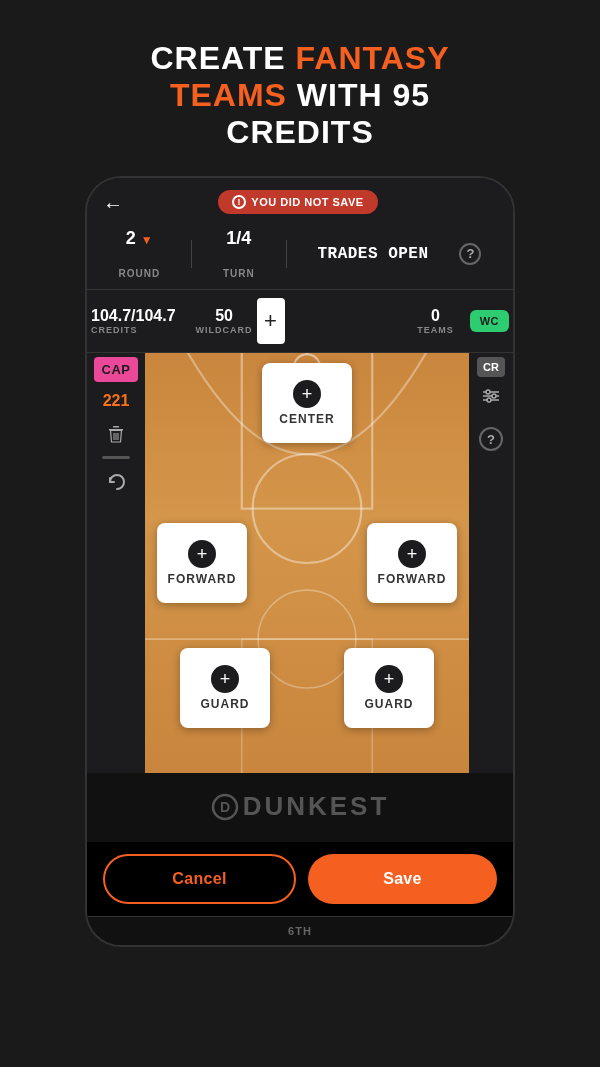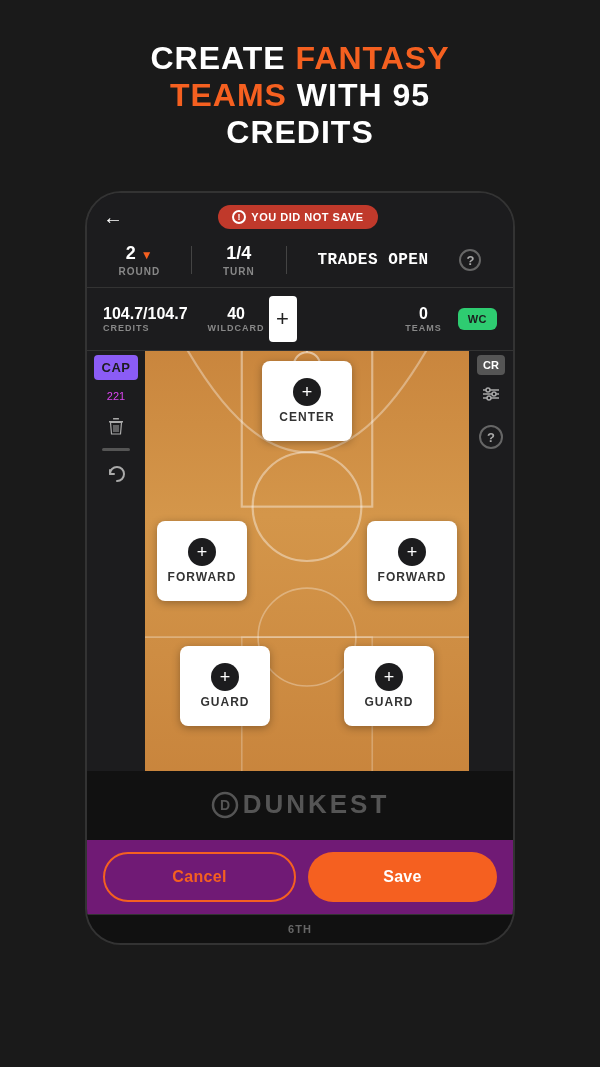--- a/index.html
+++ b/index.html
@@ -10,21 +10,21 @@
       display: flex;
       flex-direction: column;
       align-items: center;
       font-family: 'Arial Black', Arial, sans-serif;
       overflow: hidden;
     }
 
     .headline {
       text-align: center;
       margin-top: 40px;
-      margin-bottom: 41px;
+      margin-bottom: 26px;
       line-height: 1.15;
     }
     .headline .white { color: #ffffff; font-size: 32px; font-weight: 900; text-transform: uppercase; letter-spacing: 1px; }
     .headline .orange { color: #f56020; font-size: 32px; font-weight: 900; text-transform: uppercase; letter-spacing: 1px; }
 
     .phone-wrapper {
       width: 430px;
       background: #1c1c1e;
       border-radius: 36px;
       overflow: hidden;
@@ -88,21 +88,21 @@
     .stat-value {
       color: white;
       font-size: 18px;
       font-weight: 700;
     }
     .stat-label {
       color: #888;
       font-size: 10px;
       font-weight: 600;
       letter-spacing: 1px;
-      margin-top: 2px;
+      margin-top: 19px;
     }
     .trades-open {
       color: white;
       font-size: 16px;
       font-weight: 800;
       letter-spacing: 0.5px;
       font-family: Liberation Mono, monospace;
     }
     .help-icon {
       width: 22px;
@@ -120,21 +120,21 @@
       width: 1px;
       height: 28px;
       background: #444;
     }
 
     
     .credits-row {
       background: #1c1c1e;
       display: flex;
       align-items: center;
-      padding: 8px 16px;
+      padding: 8px 4px;
       gap: 4px;
       border-bottom: 1px solid #333;
     }
     .credits-block {
       display: flex;
       flex-direction: column;
       align-items: flex-start;
     }
     .credits-value {
       color: white;
@@ -220,33 +220,33 @@
       width: 58px;
       background: #1c1c1e;
       z-index: 10;
       display: flex;
       flex-direction: column;
       align-items: center;
       padding: 0;
       gap: 4px;
     }
     .cap-badge {
-      background: #8b5cf6;
+      background: #ec4899;
       color: #1c1c1e;
       font-size: 13px;
       font-weight: 900;
       padding: 5px 8px;
       border-radius: 4px;
       margin-top: 4px;
       letter-spacing: 0.5px;
     }
     .num-badge {
-      color: #d946ef;
-      font-size: 11px;
-      font-weight: 400;
+      color: #f97316;
+      font-size: 16px;
+      font-weight: 700;
       margin-top: 6px;
     }
     .icon-btn {
       width: 32px;
       height: 32px;
       display: flex;
       align-items: center;
       justify-content: center;
       color: #aaa;
       font-size: 18px;
@@ -362,21 +362,21 @@
       font-size: 28px;
       font-weight: 900;
       letter-spacing: 3px;
       text-transform: uppercase;
     }
 
     .action-buttons {
       display: flex;
       gap: 12px;
       padding: 12px 16px;
-      background: #701a75;
+      background: #000000;
     }
     .cancel-btn {
       flex: 1;
       padding: 14px;
       border: 2px solid #f56020;
       border-radius: 28px;
       background: transparent;
       color: #f56020;
       font-size: 16px;
       font-weight: 800;
@@ -465,21 +465,21 @@
     <div class="help-icon">?</div>
   </div>
 
   <div class="credits-row">
     <div class="credits-block">
       <div class="credits-value">104.7/104.7</div>
       <div class="credits-label">CREDITS</div>
     </div>
     <div style="width:12px;"></div>
     <div class="wildcard-block">
-      <div class="wildcard-value">40</div>
+      <div class="wildcard-value">50</div>
       <div class="wildcard-label">WILDCARD</div>
     </div>
     <div class="plus-btn">+</div>
     <div class="spacer"></div>
     <div class="malus-block">
       <div class="malus-value">0</div>
       <div class="malus-label">TEAMS</div>
     </div>
     <div style="width:8px;"></div>
     <div class="wc-badge">WC</div>

